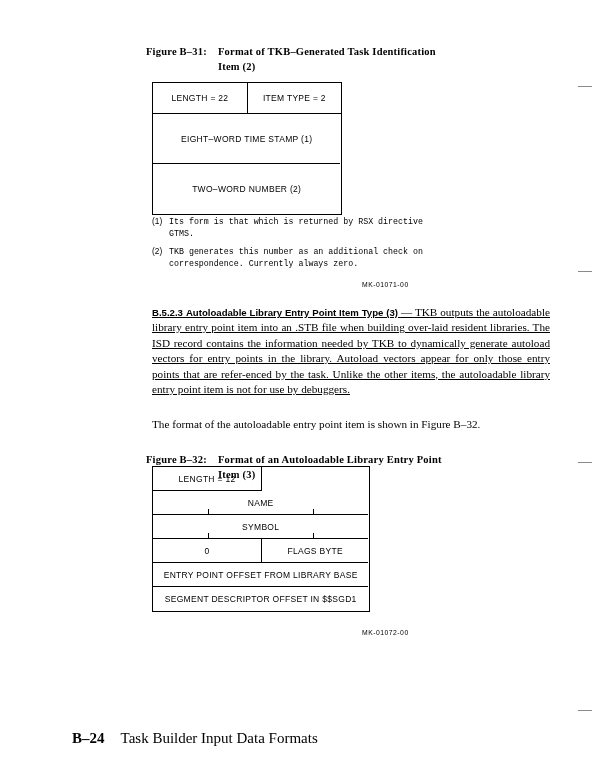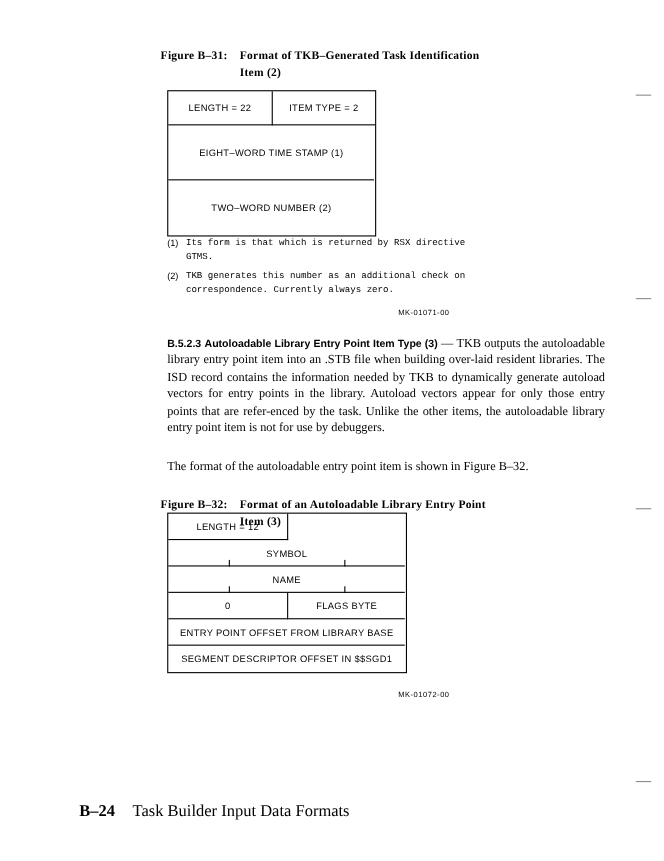--- a/index.html
+++ b/index.html
@@ -206,47 +206,47 @@
       <span class="txt">Its form is that which is returned by RSX directive GTMS.</span>
     </div>
     <div class="footnote">
       <span class="num">(2)</span>
       <span class="txt">TKB generates this number as an additional check on correspondence. Currently always zero.</span>
     </div>
   </div>
 
   <div class="mk" style="left:362px; top:281px;">MK-01071-00</div>
 
-  <div class="para" style="top:305px;">
+  <div class="para" style="top:305px;text-decoration:underline;">
     <b class="sec">B.5.2.3</b>
     <b class="sec">Autoloadable Library Entry Point Item Type (3)</b>
     <span>—</span>
     <span>TKB outputs the autoloadable library entry point item into an .STB file when building over-laid resident libraries. The ISD record contains the information needed by TKB to dynamically generate autoload vectors for entry points in the library. Autoload vectors appear for only those entry points that are refer-enced by the task. Unlike the other items, the autoloadable library entry point item is not for use by debuggers.</span>
   </div>
 
   <div class="para" style="top:417px;">The format of the autoloadable entry point item is shown in Figure B–32.</div>
 
   <div class="fig-head" style="left:146px; top:452px;">
     <span class="lbl">Figure B–32:</span><span class="ttl"><span>Format of an Autoloadable Library Entry Point</span><span class="l2">Item (3)</span></span>
   </div>
 
   <div class="diagram" id="d2" style="top:466px;">
     <div class="cellrow row">
       <div class="cell half-l">LENGTH  =  12</div>
     </div>
+    <div class="cellrow row name-row">
+      <div class="cell full">NAME</div>
+      <div class="notch-bl"></div>
+      <div class="notch-br"></div>
+    </div>
     <div class="cellrow row sym-row">
       <div class="cell full">SYMBOL</div>
       <div class="notch-bl"></div>
       <div class="notch-br"></div>
     </div>
-    <div class="cellrow row name-row">
-      <div class="cell full">NAME</div>
-      <div class="notch-bl"></div>
-      <div class="notch-br"></div>
-    </div>
     <div class="cellrow row">
       <div class="cell half-l">0</div>
       <div class="cell half-r">FLAGS BYTE</div>
     </div>
     <div class="cellrow row">
       <div class="cell full">ENTRY POINT OFFSET FROM LIBRARY BASE</div>
     </div>
     <div class="cellrow row">
       <div class="cell full last">SEGMENT DESCRIPTOR OFFSET IN $$SGD1</div>
     </div>

